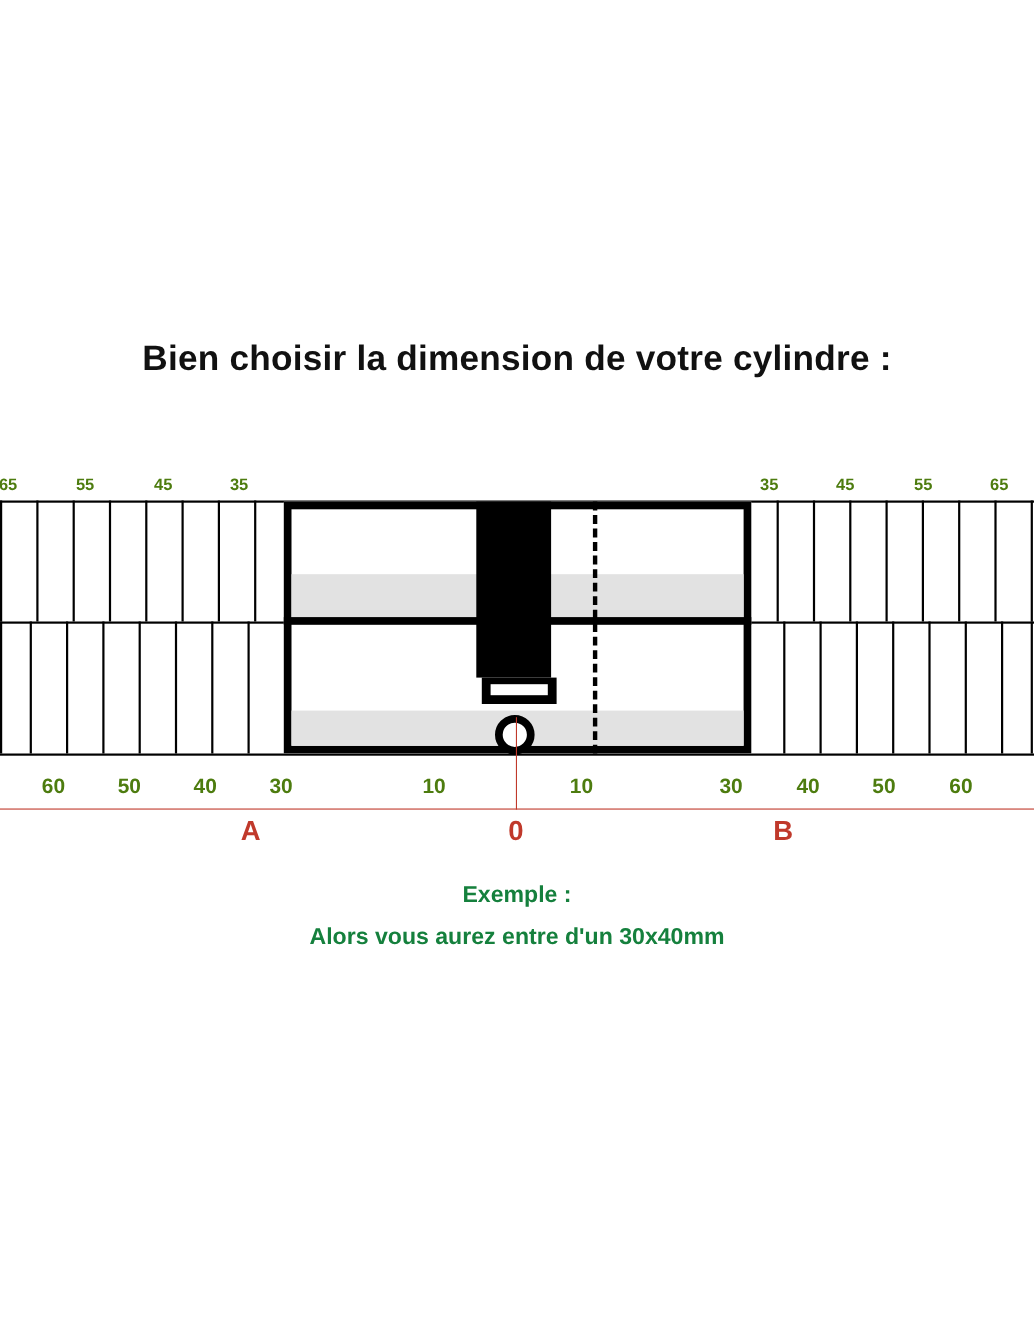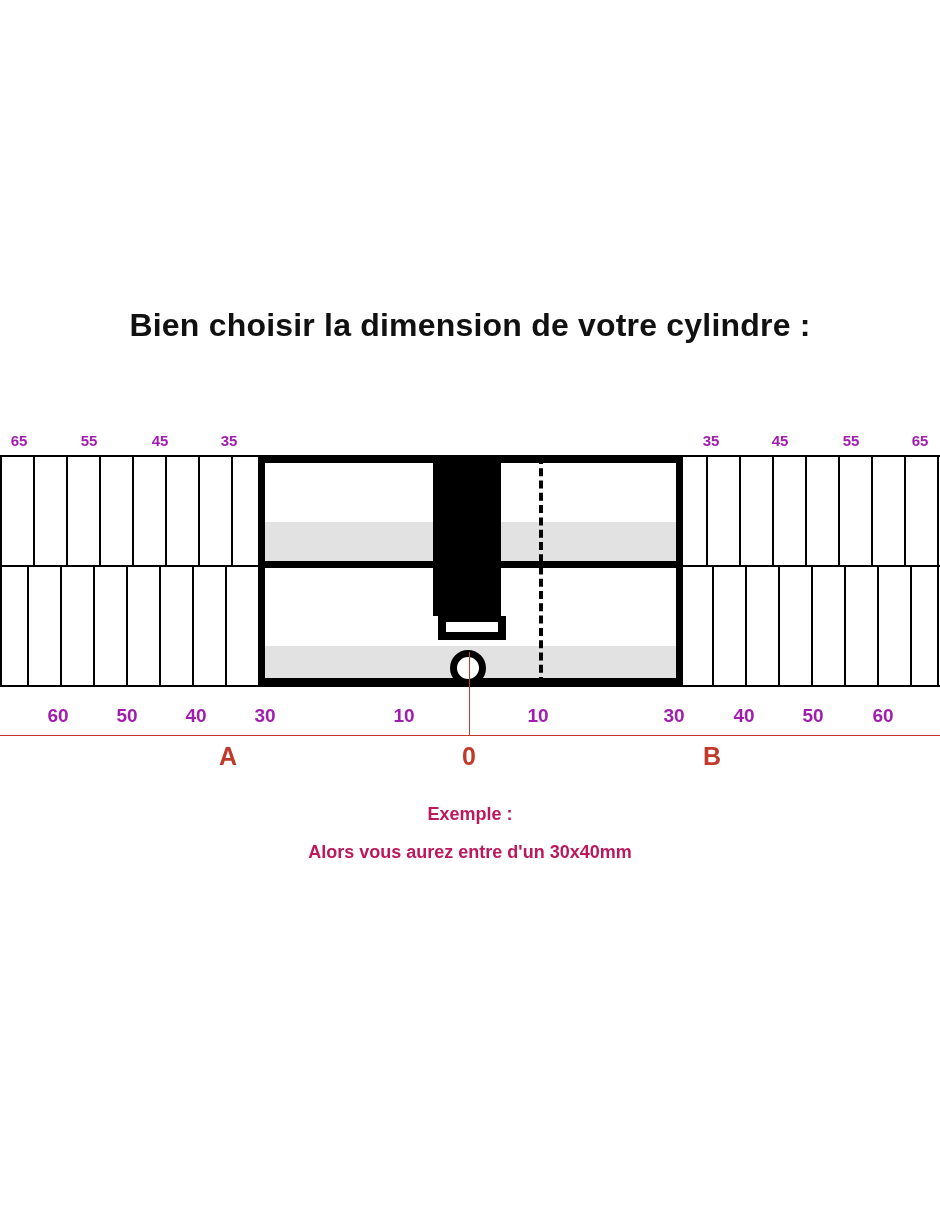--- a/index.html
+++ b/index.html
@@ -66,22 +66,21 @@
     position: absolute;
     width: 2px;
     background: #000000;
   }
 
   
   .num {
     position: absolute;
     font-size: 15px;
     font-weight: bold;
-    color: #a21caf;
-    text-align: center;
+    color: #4d7c0f;
     width: 40px;
     margin-left: -20px;
   }
   .num.top-row { top: 2px; }
   .num.bottom-row {
     top: 275px;
     font-size: 19px;
   }
 
   
@@ -203,23 +202,23 @@
 
   
   .example-block {
     position: absolute;
     left: 0;
     top: 795px;
     width: 940px;
     text-align: center;
   }
   .example-line {
-    font-size: 18px;
+    font-size: 21px;
     font-weight: bold;
-    color: #be185d;
+    color: #15803d;
     line-height: 38px;
     white-space: nowrap;
   }
 </style>
 </head>
 <body>
 
 <div class="page">
 
   <div class="title-block">

